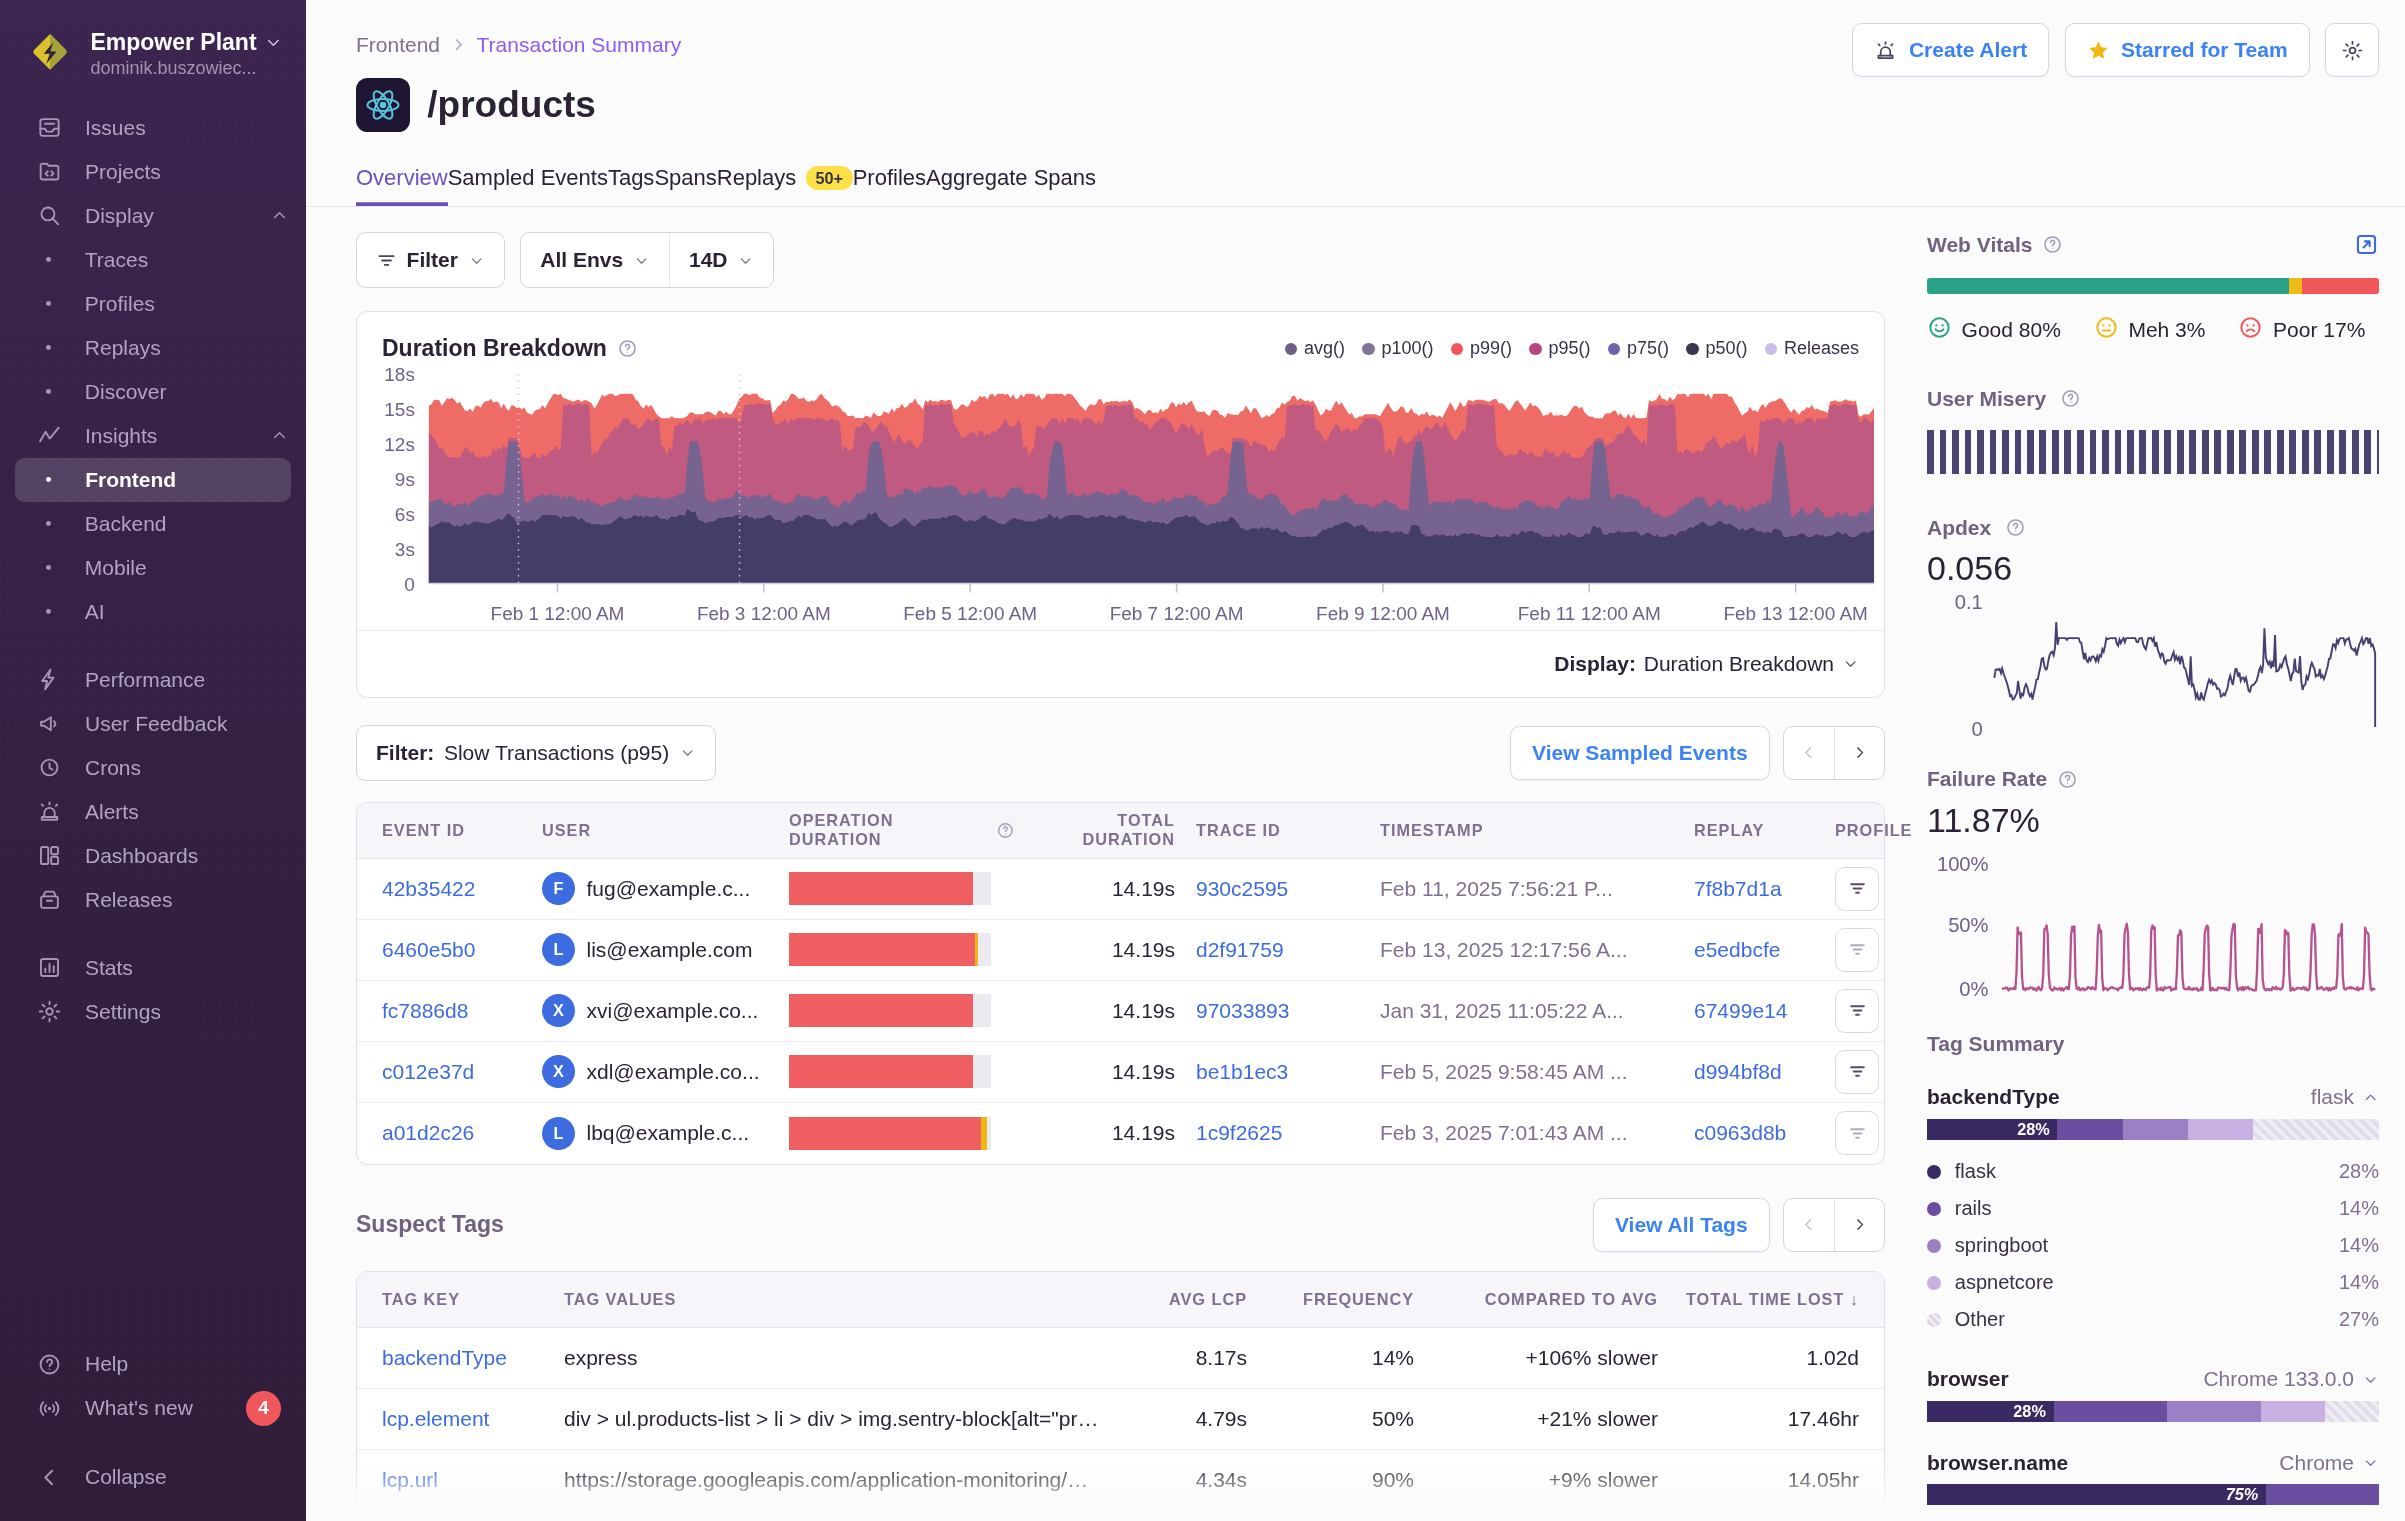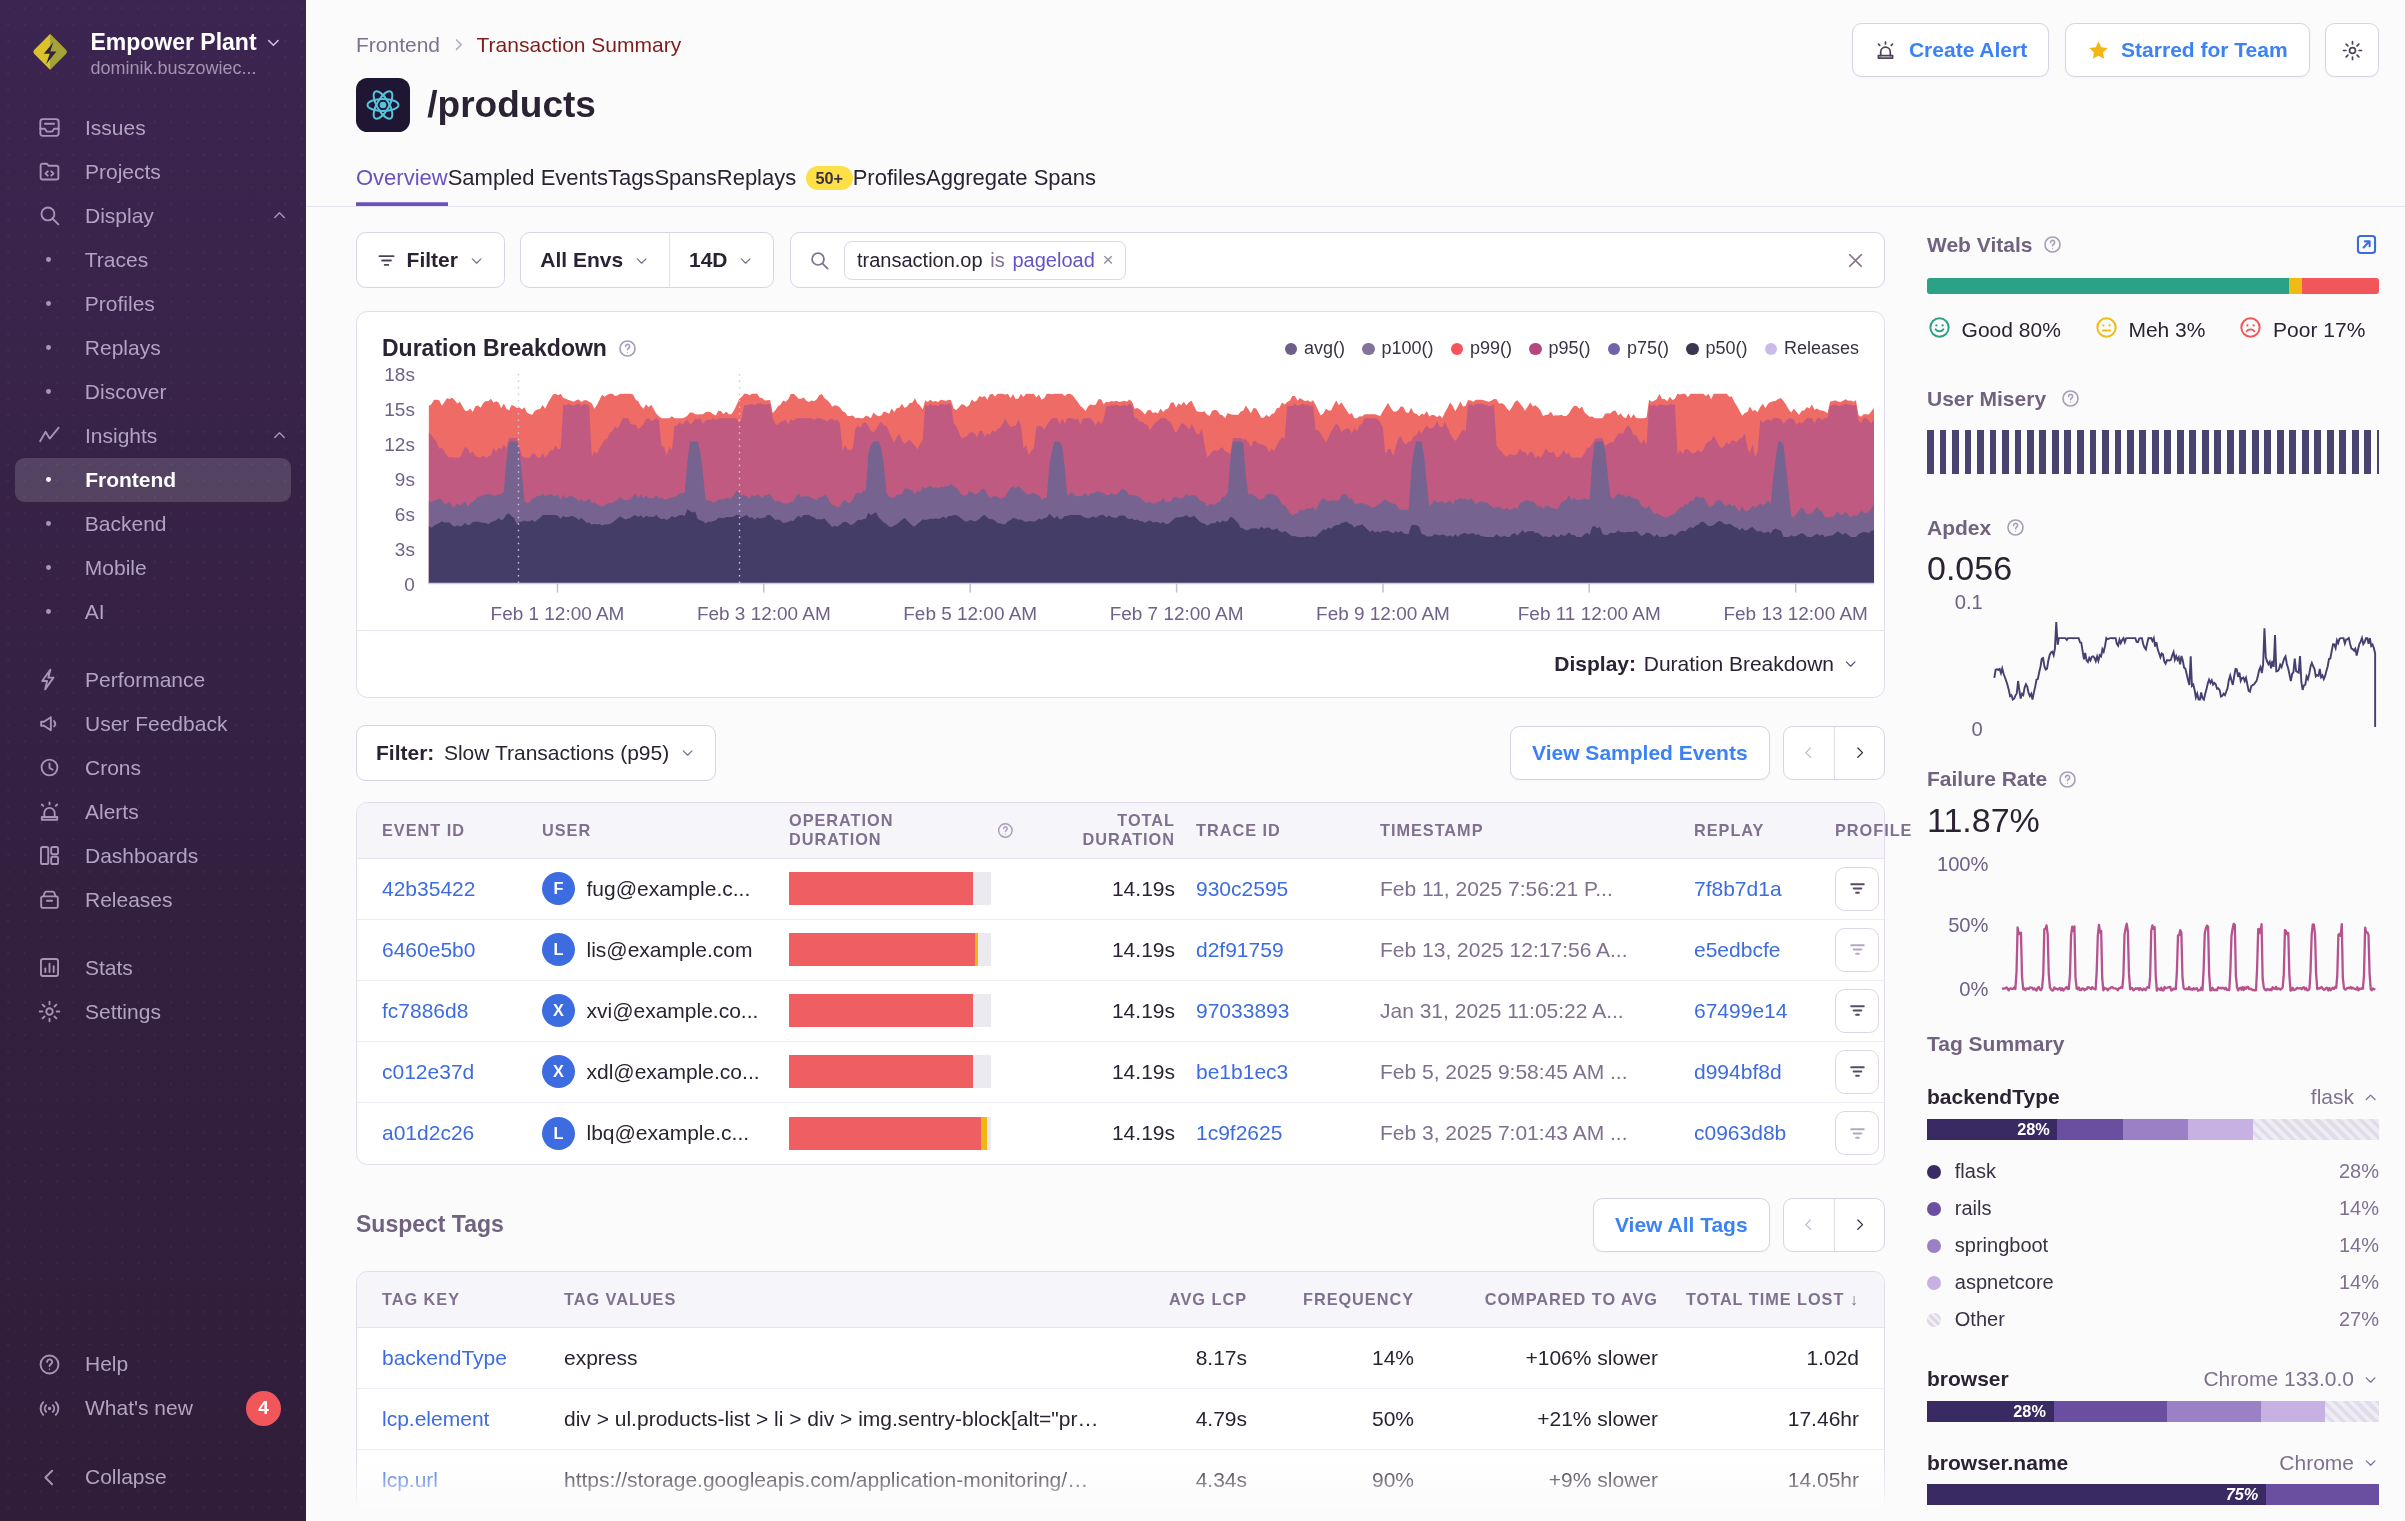--- a/index.html
+++ b/index.html
@@ -28,21 +28,21 @@
   .sb-spacer { flex:1; }
   .sb-badge { background:#f1575a; color:#fff; font-size:19px; font-weight:bold; width:35px; height:35px; border-radius:50%; display:flex; align-items:center; justify-content:center; margin-right:7.7px; }
   .collapse-row { margin:25px 0 23px; }
 
   
   .content { flex:1; display:flex; flex-direction:column; min-width:0; position:relative; }
   .page-head { padding:33px 27px 0 50px; }
   .crumbs { display:flex; align-items:center; gap:9.6px; font-size:21px; }
   .crumb-dim { color:#80708f; cursor:pointer; }
   .crumb-sep { width:17.3px; height:17.3px; color:#b7abc6; }
-  .crumb-cur { color:#7f1d1d; }
+  .crumb-cur { color:#8b5cf6; }
   .title-row { display:flex; align-items:center; gap:17.3px; margin-top:21px; }
   .proj-ic { width:54px; height:54px; background:#1f1633; border-radius:11.5px; display:flex; align-items:center; justify-content:center; }
   .proj-ic svg { width:40px; height:40px; }
   .page-title { font-size:37px; font-weight:bold; color:#2b2233; }
   .head-actions { position:absolute; top:23px; right:27px; display:flex; gap:15.4px; }
   .btn { display:inline-flex; align-items:center; gap:11.5px; background:#fff; border:1px solid #d9d2e3; border-radius:9.6px;
          padding:0 21px; height:54px; font-size:21px; font-weight:bold; color:#3b82f6; cursor:pointer; box-shadow:0 1px 1.9px rgba(43,34,51,0.04); }
   .btn .ic { width:23px; height:23px; color:#4d4358; }
   .btn.icon-only { width:54px; padding:0; justify-content:center; }
   .tabs { display:flex; margin-top:33px; font-size:22px; }
@@ -463,39 +463,20 @@
           </div>
           <div>
             <span>14D</span>
             <span class="chev" style="width:17.3px;height:17.3px;color:#80708f">
                 <svg viewBox="0 0 24 24" fill="none" stroke="currentColor" stroke-width="1.8" stroke-linecap="round" stroke-linejoin="round">
                   <path d="M6 9.5l6 6 6-6"></path>
                 </svg>
               </span>
           </div>
         </div>
-        <div class="searchbox">
-          <span class="ic">
-              <svg viewBox="0 0 24 24" fill="none" stroke="currentColor" stroke-width="1.8" stroke-linecap="round" stroke-linejoin="round">
-                <circle cx="10.5" cy="10.5" r="6.2"></circle>
-                <path d="M15.2 15.2L20.5 20.5"></path>
-              </svg>
-            </span>
-          <span class="token">
-            <span class="tk-key">transaction.op</span>
-            <span class="tk-op">is</span>
-            <span class="tk-val">pageload</span>
-            <span class="tk-x">×</span>
-          </span>
-          <span class="search-clear">
-              <svg viewBox="0 0 24 24" fill="none" stroke="currentColor" stroke-width="1.8" stroke-linecap="round">
-                <path d="M6 6l12 12M18 6L6 18"></path>
-              </svg>
-            </span>
-        </div>
       </div>
 
       <div class="card chart-card">
         <div class="chart-head">
           <span class="chart-title">
               <span>Duration Breakdown</span>
             <span class="q-ic">
                 <svg viewBox="0 0 24 24" fill="none" stroke="currentColor" stroke-width="1.8" stroke-linecap="round" stroke-linejoin="round">
                   <circle cx="12" cy="12" r="8.6"></circle>
                   <path d="M9.8 9.6a2.3 2.3 0 113.8 1.7c-.7.6-1.5 1-1.5 2"></path>

